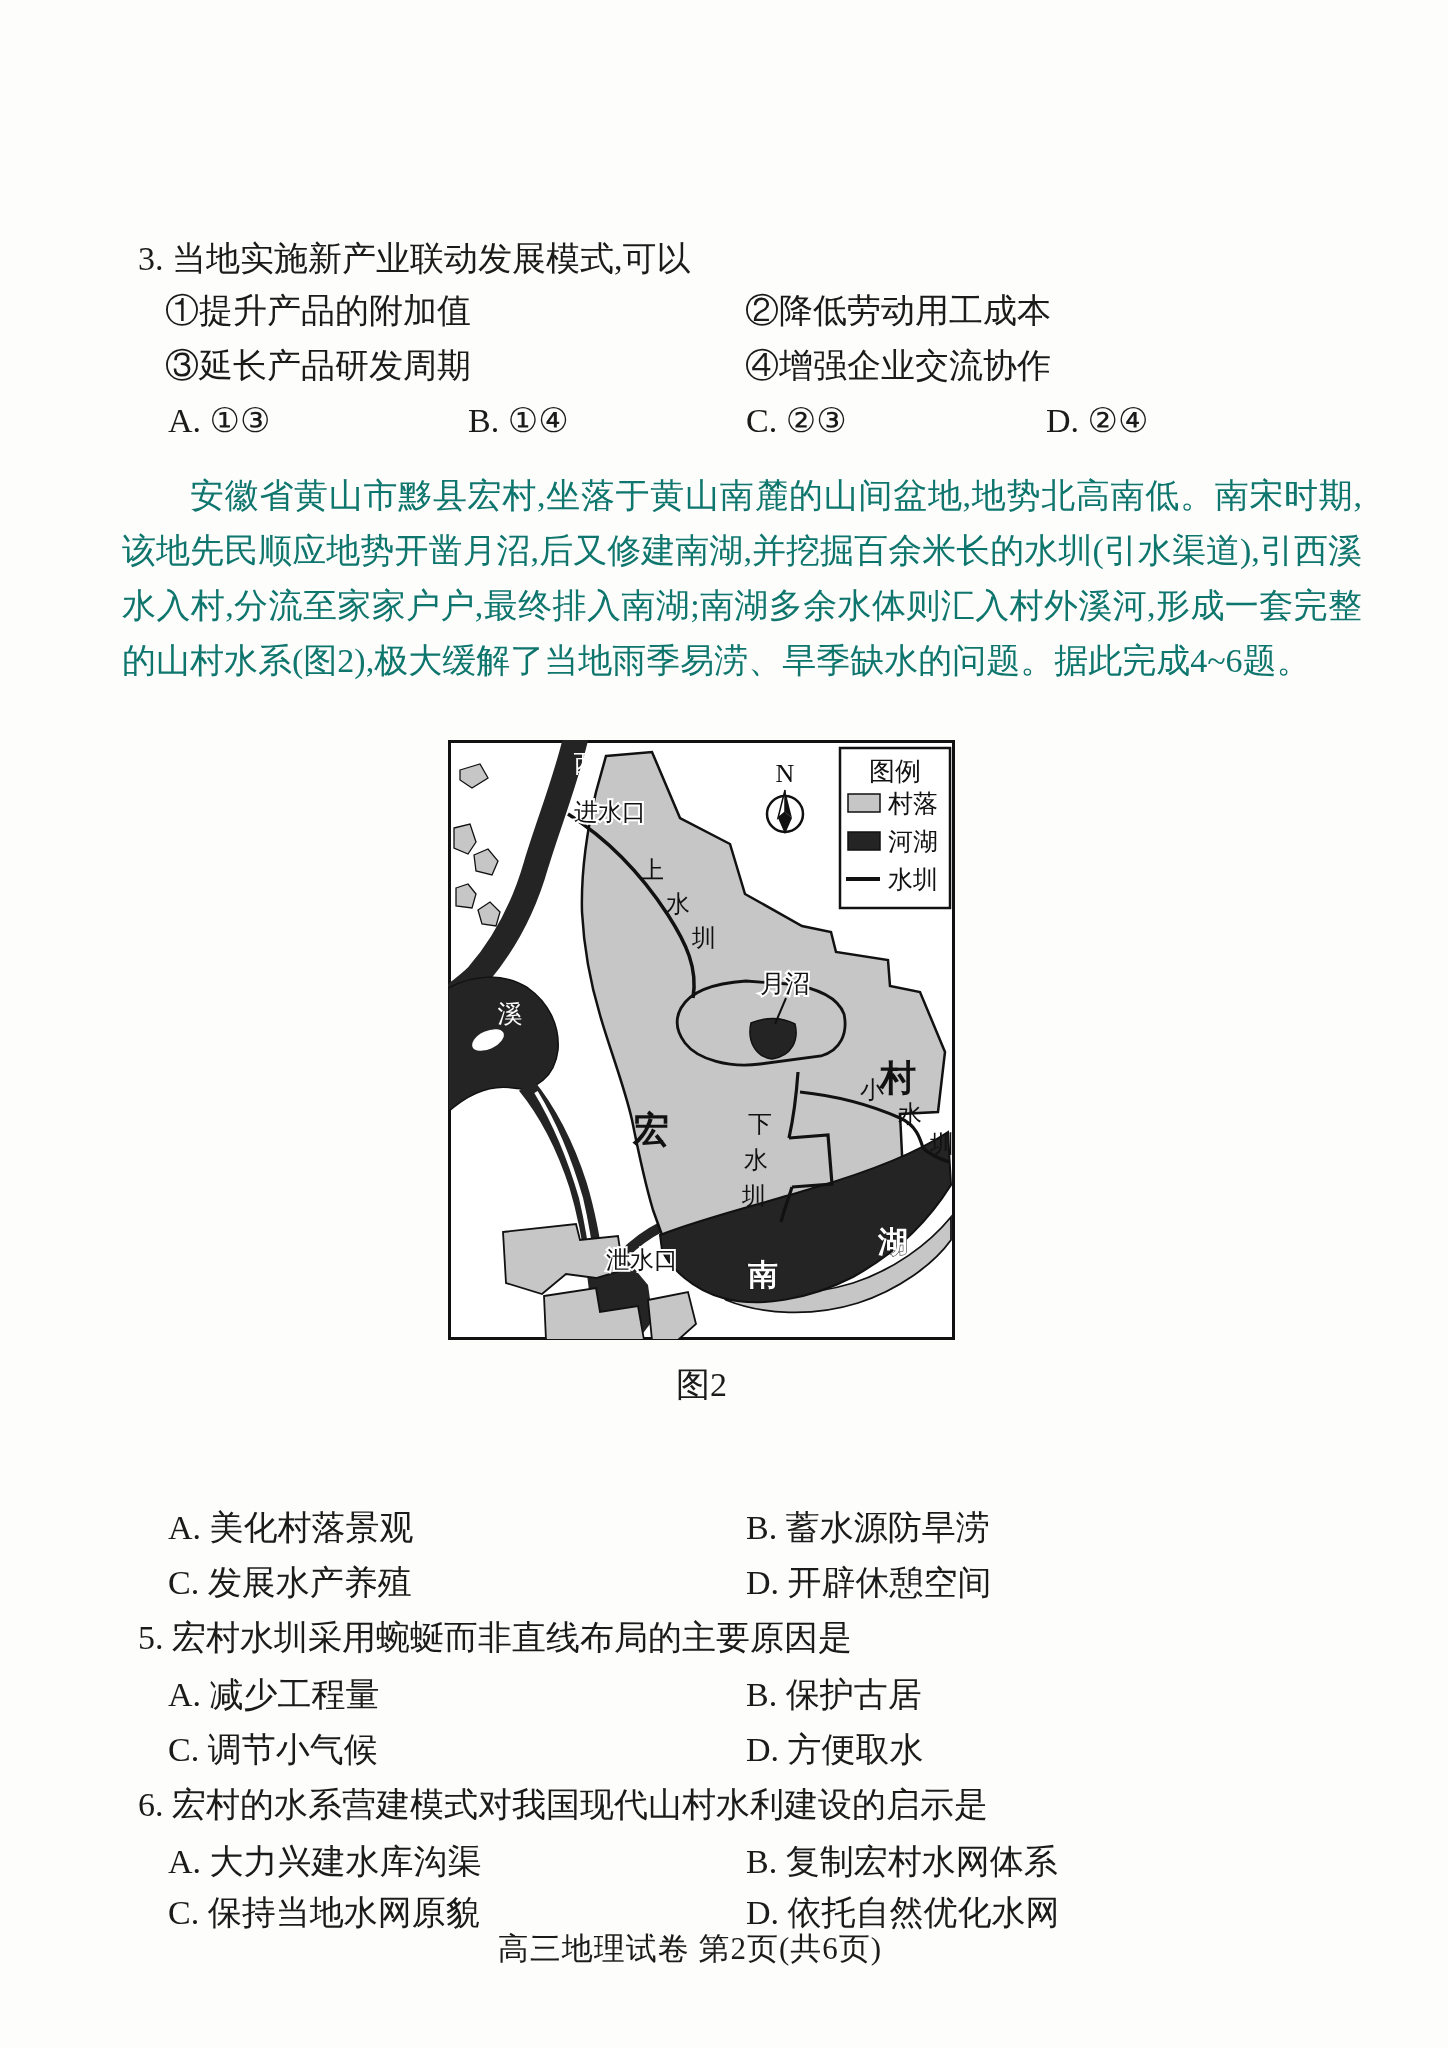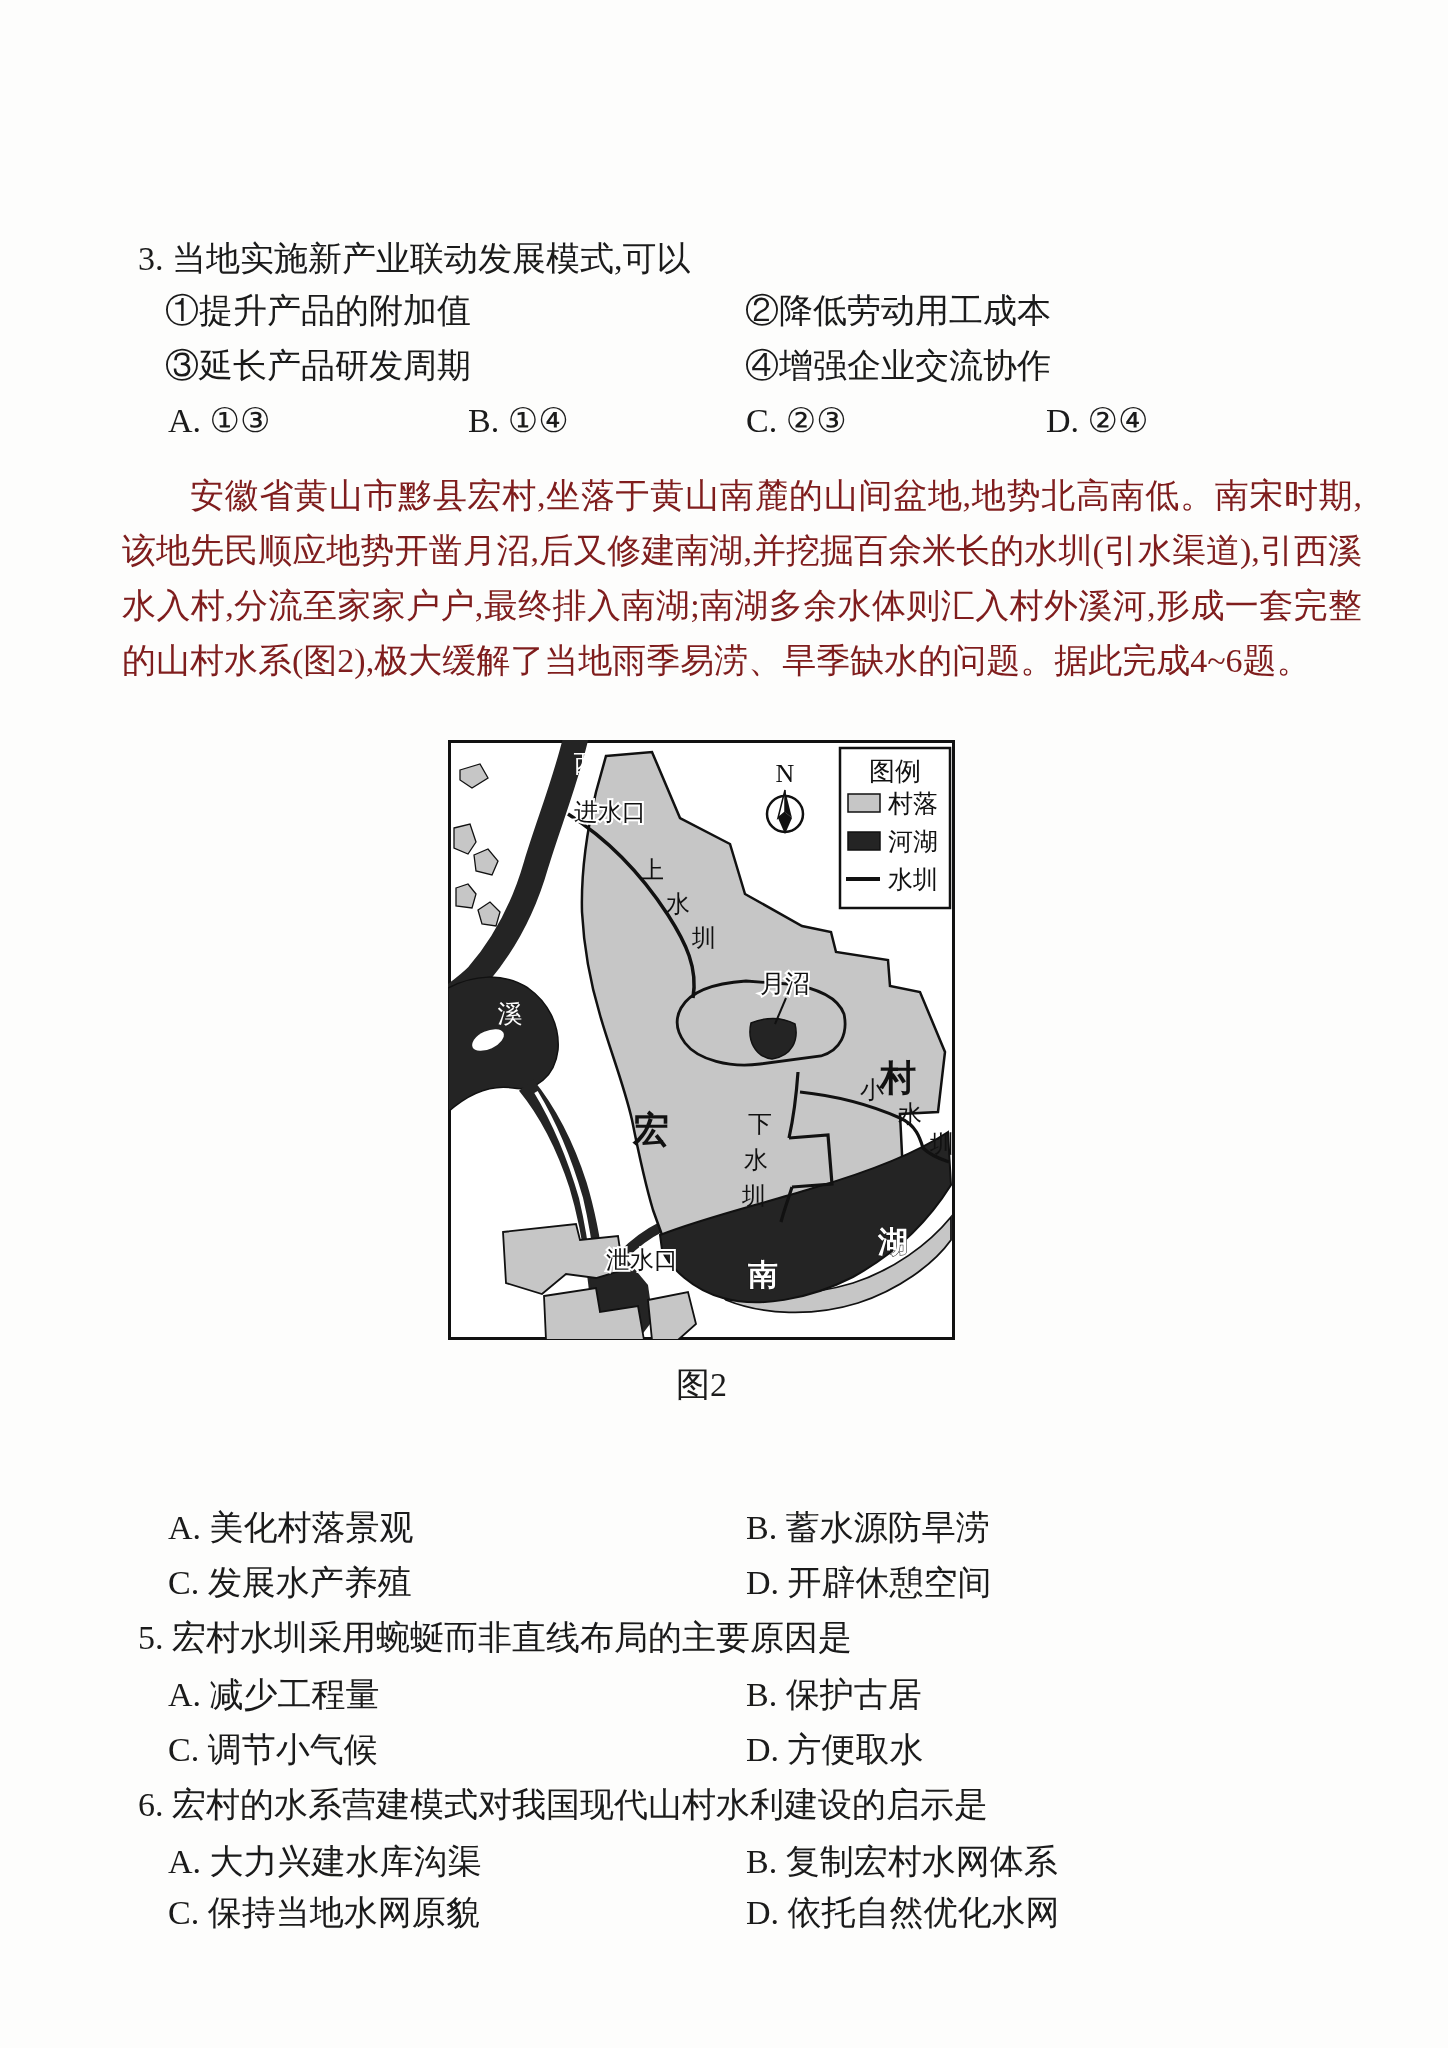--- a/index.html
+++ b/index.html
@@ -12,21 +12,21 @@
     color:#1b1b1b;
     overflow:hidden;
   }
   .abs{position:absolute;white-space:nowrap;}
   .stem{font-size:34px;}
   .opt{font-size:34px;}
   .passage{
     position:absolute;left:122px;top:468px;width:1240px;
     font-size:34px;line-height:55px;text-align:justify;
     text-indent:68px;white-space:normal;
-    color:#7f1d1d;
+    color:#0f766e;
   }
   .caption{position:absolute;left:448px;top:1362px;width:507px;text-align:center;font-size:34px;}
   .footer{position:absolute;left:0;top:1928px;width:1380px;text-align:center;font-size:31px;letter-spacing:1px;}
   svg text{font-family:"Liberation Serif","DejaVu Serif",serif;}
 </style>
 </head>
 <body>
 
 <div class="page">
 
@@ -149,14 +149,15 @@
   <div class="abs opt" style="left:746px;top:1672px;">B. 保护古居</div>
   <div class="abs opt" style="left:168px;top:1727px;">C. 调节小气候</div>
   <div class="abs opt" style="left:746px;top:1727px;">D. 方便取水</div>
 
   <div class="abs stem" style="left:138px;top:1782px;">6. 宏村的水系营建模式对我国现代山村水利建设的启示是</div>
   <div class="abs opt" style="left:168px;top:1839px;">A. 大力兴建水库沟渠</div>
   <div class="abs opt" style="left:746px;top:1839px;text-align:center;">B. 复制宏村水网体系</div>
   <div class="abs opt" style="left:168px;top:1890px;">C. 保持当地水网原貌</div>
   <div class="abs opt" style="left:746px;top:1890px;">D. 依托自然优化水网</div>
 
+  <div class="footer">高三地理试卷  第2页(共6页)</div>
 
 </div>
 
 </body></html>

